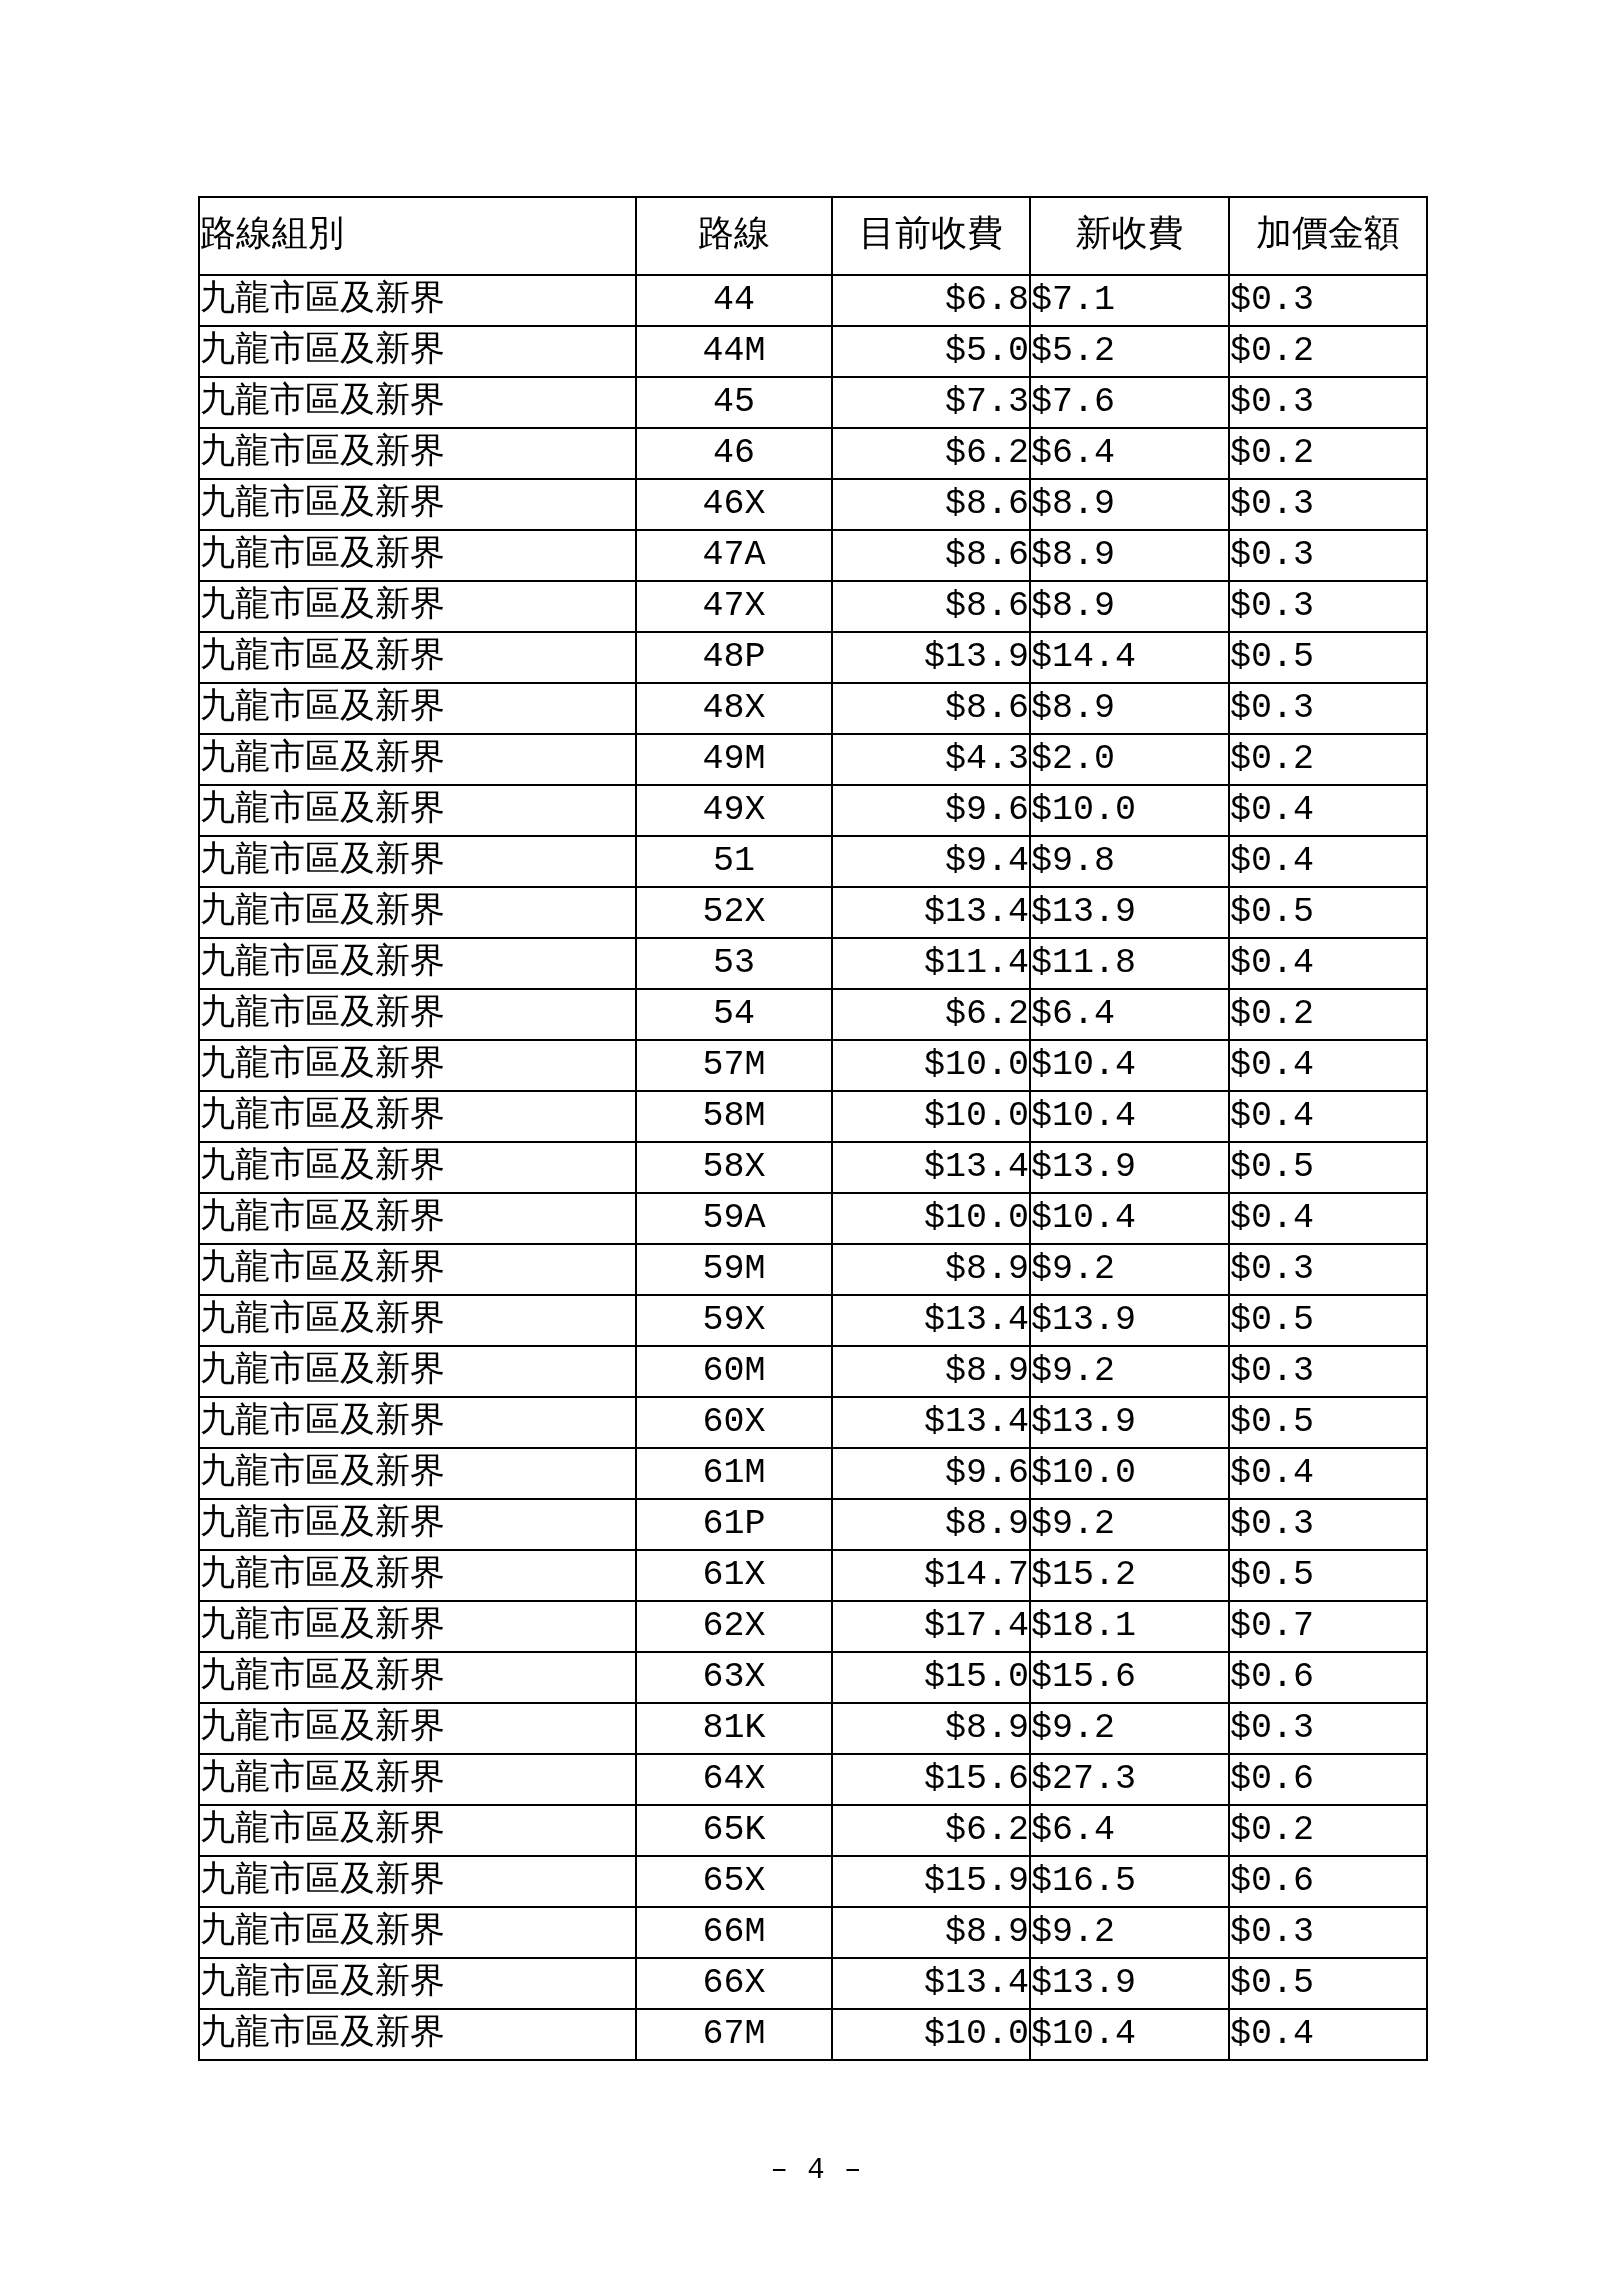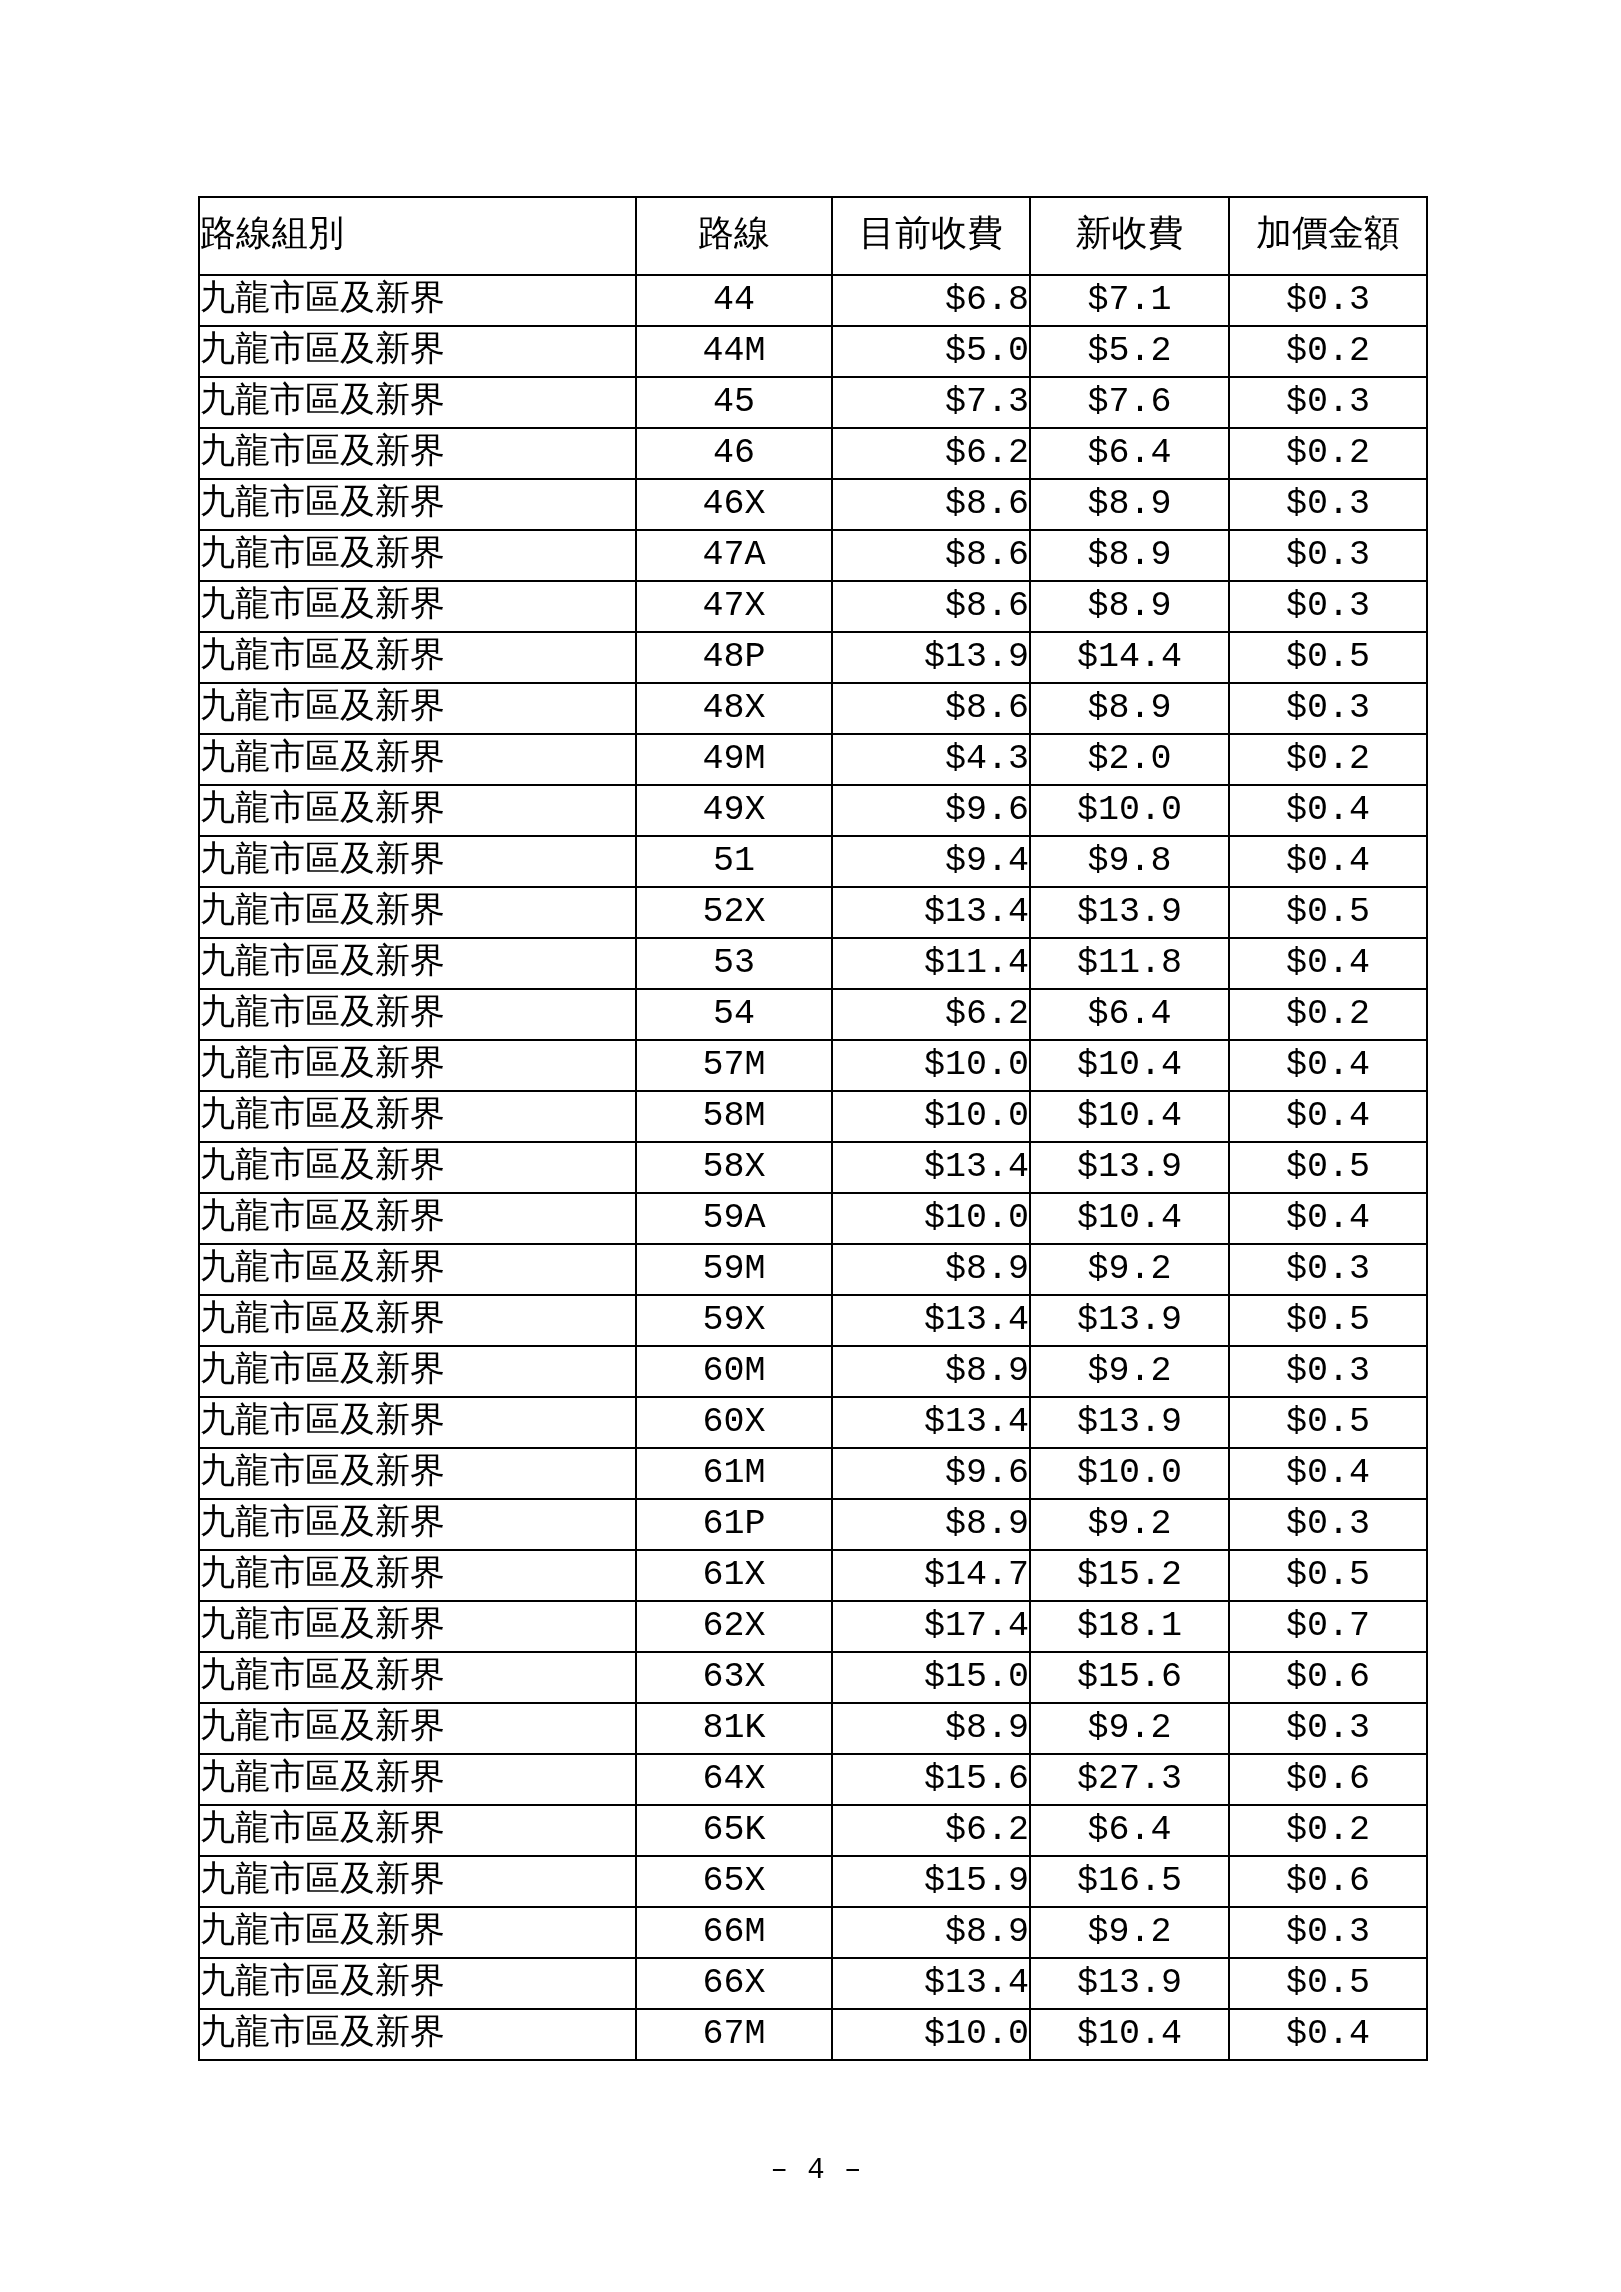--- a/index.html
+++ b/index.html
@@ -43,22 +43,22 @@
     overflow: hidden;
   }
   .fare-table thead tr { height: 78px; }
   .fare-table tbody tr { height: 51px; }
 
   .fare-table th { font-size: 36px; }
 
   .al { text-align: left;  padding-left: 4.9px; }
   .ac { text-align: center; }
   .ar-current { text-align: right; padding-right: 46px; }
-  .ar-new     { text-align: center; padding-right: 55px; }
-  .ar-inc     { text-align: center; padding-right: 67px; }
+  .ar-new     { text-align: left; padding-right: 55px; }
+  .ar-inc     { text-align: left; padding-right: 67px; }
 
   .page-footer {
     position: absolute;
     left: 0;
     top: 2154px;
     width: 100%;
     text-align: center;
     font-size: 29px;
     letter-spacing: 1px;
   }

